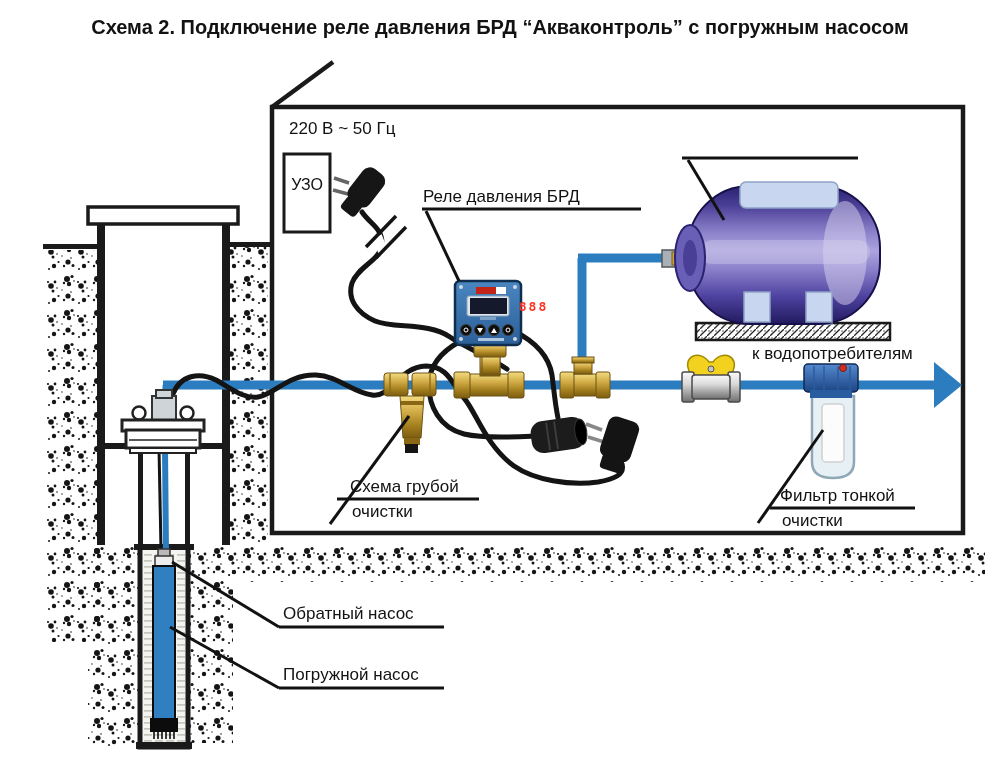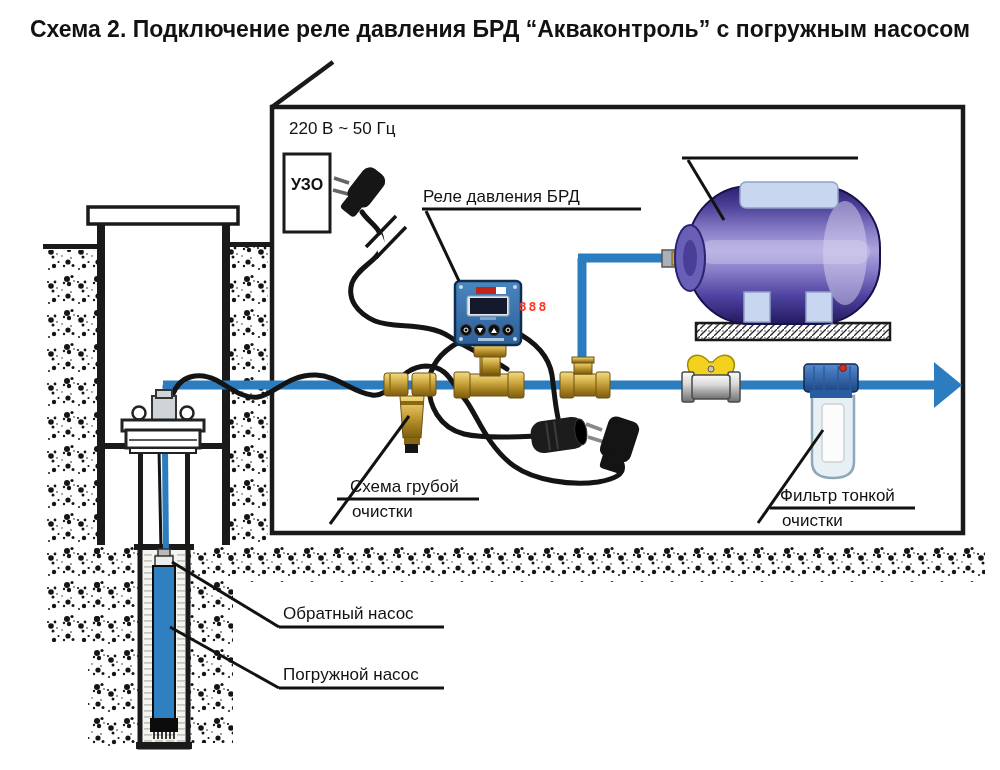--- a/index.html
+++ b/index.html
@@ -1,22 +1,22 @@
 <!DOCTYPE html>
 <html><head>
 <meta charset="utf-8">
 <style>
   html,body{margin:0;padding:0;background:#fff;}
   .stage{position:relative;width:1000px;height:770px;background:#fff;overflow:hidden;
          font-family:"Liberation Sans",sans-serif;}
   .stage svg{position:absolute;left:0;top:0;}
   .lbl{position:absolute;font-weight:normal;font-size:17px;color:#121212;white-space:nowrap;z-index:3;}
-  .title{position:absolute;left:0;right:0;top:16px;text-align:center;font-weight:bold;font-size:23px;color:#121212;z-index:3;}
+  .title{position:absolute;left:0;right:0;top:16px;text-align:center;font-weight:bold;font-size:20px;color:#121212;z-index:3;}
   .uzo-box-label{position:absolute;left:284px;top:154px;width:46px;height:61px;display:flex;
-                 align-items:center;justify-content:center;font-weight:bold;font-size:16px;color:#121212;z-index:3;}
+                 align-items:center;justify-content:center;font-weight:normal;font-size:16px;color:#121212;z-index:3;}
   .seg{position:absolute;left:470px;top:299px;width:37px;height:15px;text-align:center;line-height:15px;
        font-family:"DejaVu Sans Mono",monospace;font-weight:bold;font-size:13px;letter-spacing:2px;color:#ff3422;z-index:3;padding-left:45px;}
 </style>
 </head>
 <body>
 
 <div class="stage">
 
 <svg width="1000" height="770" viewBox="0 0 1000 770">
   <defs>
@@ -302,20 +302,21 @@
     <line x1="279" y1="627" x2="172" y2="562"></line>
     <line x1="279" y1="688" x2="444" y2="688"></line>
     <line x1="279" y1="688" x2="170" y2="627"></line>
   </g>
 </svg>
 
 <div class="title">Схема 2. Подключение реле давления БРД “Акваконтроль” с погружным насосом</div>
 <div class="lbl" style="left:289px;top:119px;">220 В ~ 50 Гц</div>
 <div class="uzo-box-label">УЗО</div>
 <div class="lbl" style="left:423px;top:187px;">Реле давления БРД</div>
+<div class="lbl" style="left:752px;top:344px;">к водопотребителям</div>
 <div class="lbl" style="left:350px;top:477px;">Схема грубой</div>
 <div class="lbl" style="left:352px;top:502px;">очистки</div>
 <div class="lbl" style="left:780px;top:486px;">Фильтр тонкой</div>
 <div class="lbl" style="left:782px;top:511px;">очистки</div>
 <div class="lbl" style="left:283px;top:604px;">Обратный насос</div>
 <div class="lbl" style="left:283px;top:665px;">Погружной насос</div>
 <div class="seg">888</div>
 
 </div>
 

